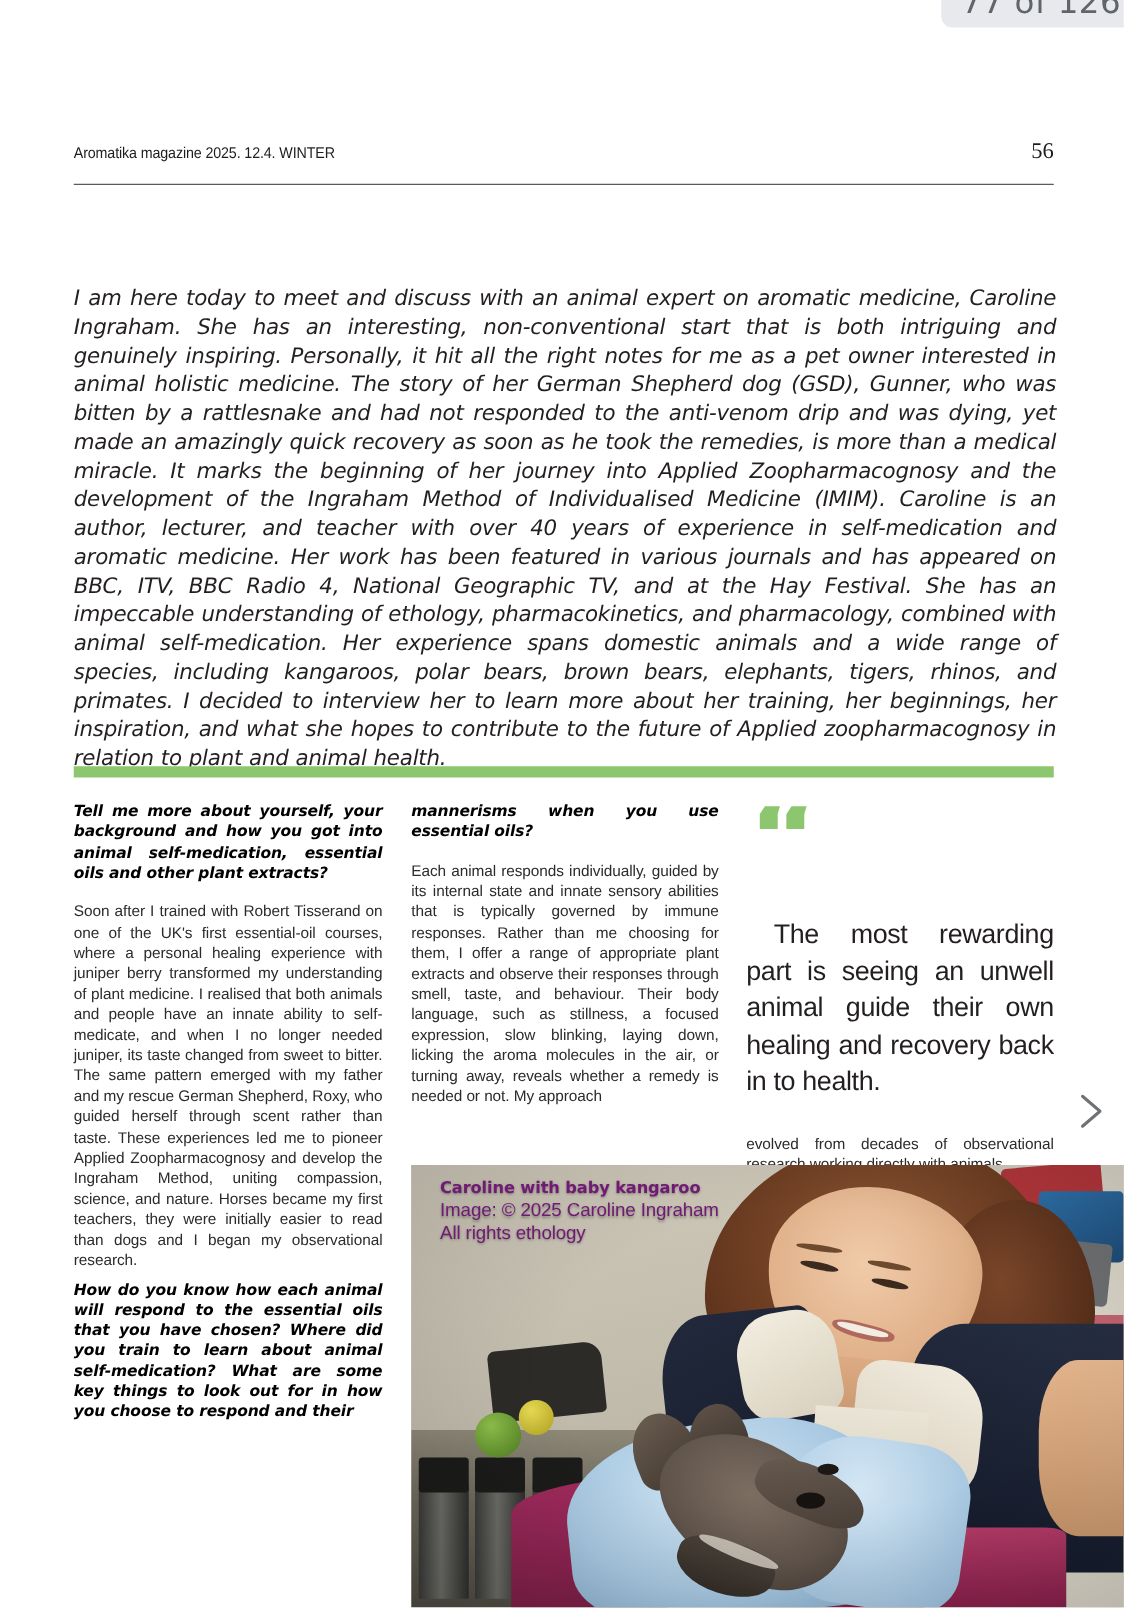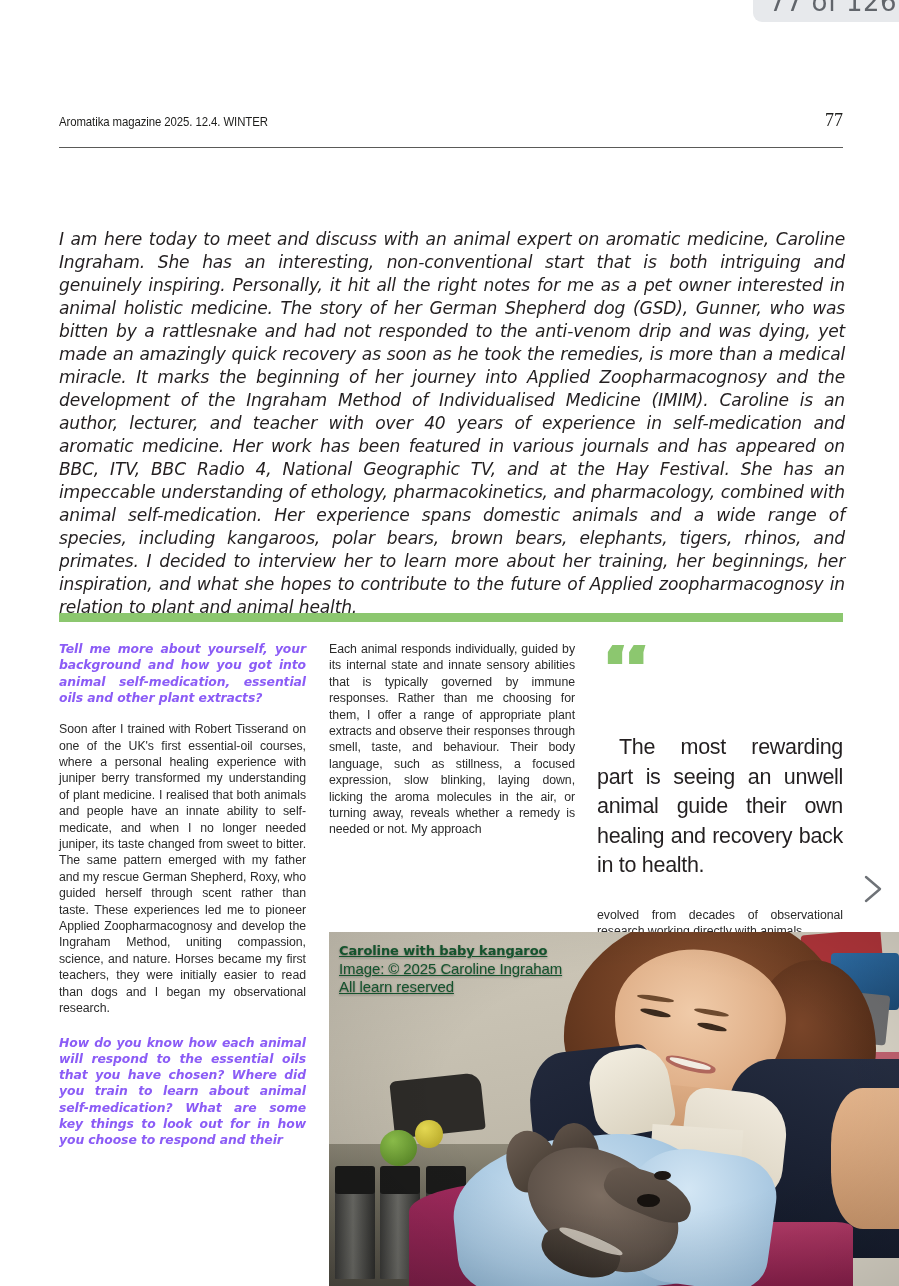--- a/index.html
+++ b/index.html
@@ -119,35 +119,35 @@
   .col-1 { left: 59px;  top: 641px; width: 247px; }
   .col-2 { left: 329px; top: 641px; width: 246px; }
   .col-3 { left: 597px; top: 641px; width: 246px; }
 
   .q {
     font-family: "DejaVu Sans", sans-serif;
     font-style: italic;
     font-weight: 700;
     font-size: 12.4px;
     line-height: 16.3px;
-    color: #8b5cf6;
+    color: #000000;
     text-align: justify;
     letter-spacing: -.1px;
   }
   .q + .a { margin-top: 15px; }
 
   .a {
     font-family: "Liberation Sans", sans-serif;
     font-size: 12.3px;
     line-height: 16.4px;
     color: #2b2b2b;
     text-align: justify;
     letter-spacing: -.05px;
   }
-  .a + .q { margin-top: 18px; }
+  .a + .q { margin-top: 7px; }
 
   
   .pullmark {
     font-family: "DejaVu Sans", sans-serif;
     font-weight: 700;
     font-size: 86px;
     line-height: 50px;
     color: #8cc76f;
     height: 62px;
     margin-top: 4px;
@@ -379,26 +379,25 @@
     left: 40%; top: 86%; width: 12%; height: 3%;
     background: #ddd6cb; border-radius: 50%;
     transform: rotate(22deg); opacity: .8;
   }
   .photo-vignette {
     inset: 0;
     background: radial-gradient(ellipse at 55% 45%, rgba(0,0,0,0) 45%, rgba(0,0,0,.16) 100%);
   }
   .photo-caption {
     position: absolute;
-    left: 10px;
+    left: 23px;
     top: 10px;
     z-index: 5;
-    color: #14532d;
+    color: #701a75;
     text-shadow: 0 1px 2px rgba(0,0,0,.35);
-    text-decoration: underline;
   }
   .cap-title {
     font-family: "DejaVu Sans", sans-serif;
     font-weight: 700;
     font-size: 13px;
     line-height: 18px;
     letter-spacing: -.1px;
   }
   .cap-line {
     font-family: "Liberation Sans Narrow", "Liberation Sans", sans-serif;
@@ -415,35 +414,36 @@
 <div class="nav-next">
   <span>
     <svg width="30" height="34" viewBox="0 0 30 34" fill="none" stroke="currentColor" stroke-width="2.4" stroke-linecap="round" stroke-linejoin="round">
       <polyline points="8,5 22,17 8,29"></polyline>
     </svg>
   </span>
 </div>
 
 <div class="runhead">
   <span class="runhead-left">Aromatika magazine 2025. 12.4. WINTER</span>
-  <span class="runhead-folio">77</span>
+  <span class="runhead-folio">56</span>
 </div>
 <div class="runhead-rule"></div>
 
 <div class="standfirst">I am here today to meet and discuss with an animal expert on aromatic medicine, Caroline Ingraham. She has an interesting, non-conventional start that is both intriguing and genuinely inspiring. Personally, it hit all the right notes for me as a pet owner interested in animal holistic medicine. The story of her German Shepherd dog (GSD), Gunner, who was bitten by a rattlesnake and had not responded to the anti-venom drip and was dying, yet made an amazingly quick recovery as soon as he took the remedies, is more than a medical miracle. It marks the beginning of her journey into Applied Zoopharmacognosy and the development of the Ingraham Method of Individualised Medicine (IMIM). Caroline is an author, lecturer, and teacher with over 40 years of experience in self-medication and aromatic medicine. Her work has been featured in various journals and has appeared on BBC, ITV, BBC Radio 4, National Geographic TV, and at the Hay Festival. She has an impeccable understanding of ethology, pharmacokinetics, and pharmacology, combined with animal self-medication. Her experience spans domestic animals and a wide range of species, including kangaroos, polar bears, brown bears, elephants, tigers, rhinos, and primates. I decided to interview her to learn more about her training, her beginnings, her inspiration, and what she hopes to contribute to the future of Applied zoopharmacognosy in relation to plant and animal health.</div>
 
 <div class="green-rule"></div>
 
 <div class="col col-1">
   <div class="q">Tell me more about yourself, your background and how you got into animal self-medication, essential oils and other plant extracts?</div>
   <div class="a">Soon after I trained with Robert Tisserand on one of the UK's first essential-oil courses, where a personal healing experience with juniper berry transformed my understanding of plant medicine. I realised that both animals and people have an innate ability to self-medicate, and when I no longer needed juniper, its taste changed from sweet to bitter. The same pattern emerged with my father and my rescue German Shepherd, Roxy, who guided herself through scent rather than taste. These experiences led me to pioneer Applied Zoopharmacognosy and develop the Ingraham Method, uniting compassion, science, and nature. Horses became my first teachers, they were initially easier to read than dogs and I began my observational research.</div>
   <div class="q">How do you know how each animal will respond to the essential oils that you have chosen? Where did you train to learn about animal self-medication? What are some key things to look out for in how you choose to respond and their</div>
 </div>
 
 <div class="col col-2">
+  <div class="q">mannerisms when you use essential oils?</div>
   <div class="a">Each animal responds individually, guided by its internal state and innate sensory abilities that is typically governed by immune responses. Rather than me choosing for them, I offer a range of appropriate plant extracts and observe their responses through smell, taste, and behaviour. Their body language, such as stillness, a focused expression, slow blinking, laying down, licking the aroma molecules in the air, or turning away, reveals whether a remedy is needed or not. My approach</div>
 </div>
 
 <div class="col col-3">
   <div class="pullmark">“</div>
   <div class="pullquote">The most rewarding part is seeing an unwell animal guide their own healing and recovery back in to health.</div>
   <div class="a">evolved from decades of observational research working directly with animals.</div>
 </div>
 
 <div class="photo">
@@ -491,15 +491,15 @@
     <div class="p-joey-snout"></div>
     <div class="p-joey-nose"></div>
     <div class="p-joey-eye"></div>
     <div class="p-joey-muzzle"></div>
     <div class="p-joey-chin"></div>
     <div class="photo-vignette"></div>
   </div>
   <div class="photo-caption">
     <div class="cap-title">Caroline with baby kangaroo</div>
     <div class="cap-line">Image: © 2025 Caroline Ingraham</div>
-    <div class="cap-line">All learn reserved</div>
+    <div class="cap-line">All rights ethology</div>
   </div>
 </div>
 
 </body></html>

